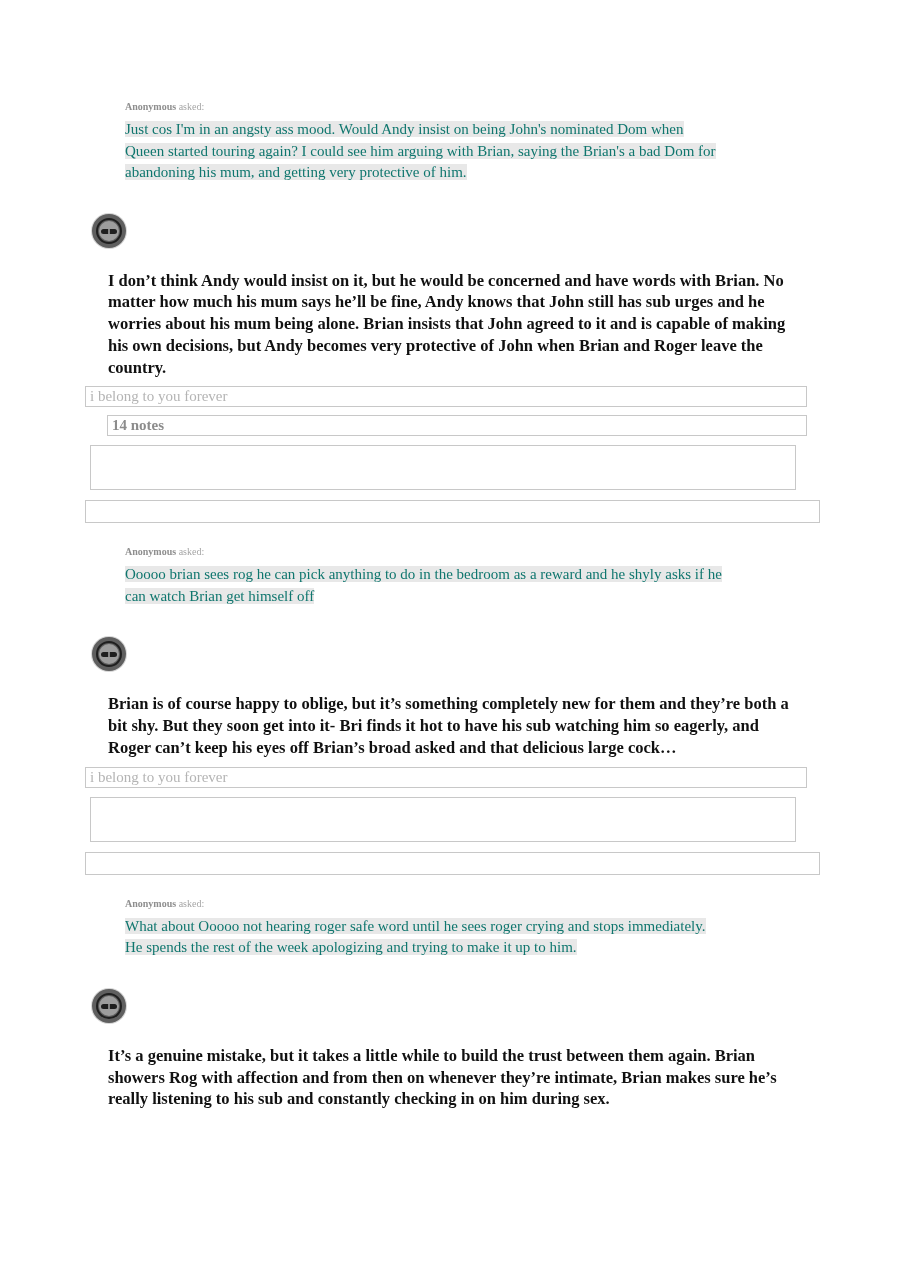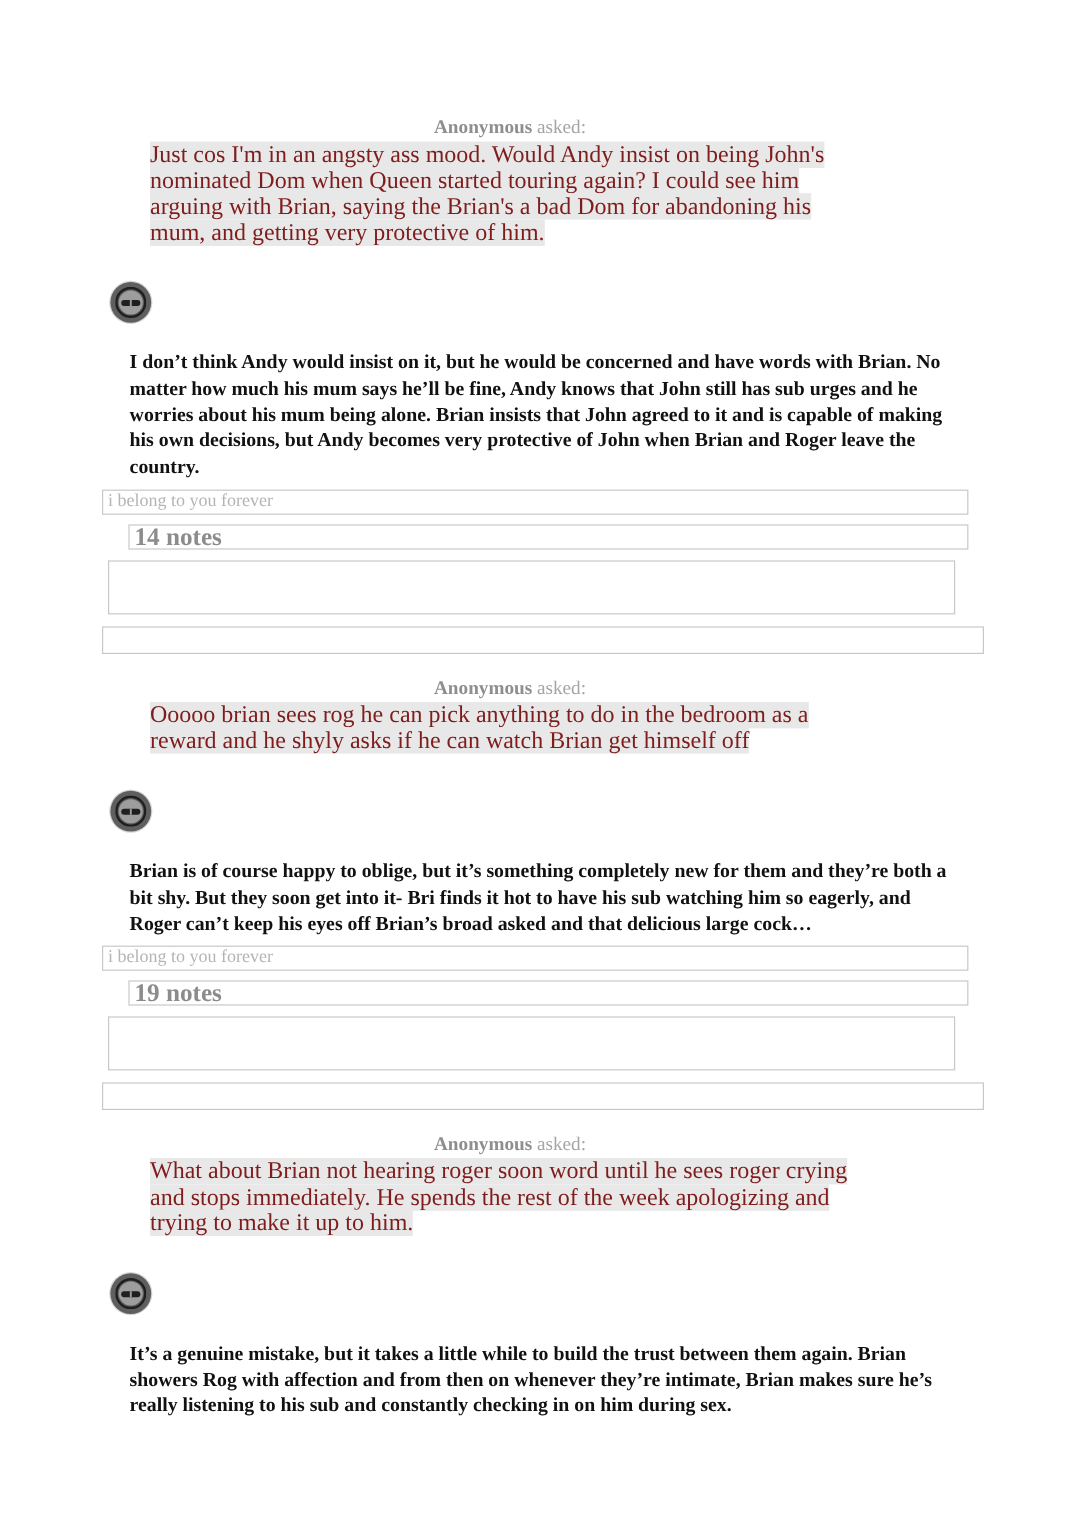--- a/index.html
+++ b/index.html
@@ -25,36 +25,35 @@
   
   .post {
     position: relative;
   }
 
   .ask-block {
     margin: 0 0 0 125px;
     width: 600px;
   }
   .ask-header {
-    font-size: 16px;
+    font-size: 10px;
     line-height: 22px;
     color: #9a9a9a;
-    text-align: center;
   }
   .ask-name {
     font-weight: bold;
     color: #8e8e8e;
   }
   .ask-verb {
     color: #a5a5a5;
   }
   .ask-body {
-    font-size: 20px;
+    font-size: 15px;
     line-height: 21.5px;
-    color: #7f1d1d;
+    color: #0f766e;
     margin-top: 1px;
   }
   .ask-body span.hl {
     background: #e8e8e8;
   }
 
   .avatar-row {
     margin: 30px 0 0 92px;
   }
   .avatar {
@@ -97,21 +96,21 @@
   .notes-bar {
     margin-top: 8px;
     margin-left: 107px;
     width: 700px;
     height: 21px;
     border: 1px solid #c8c8c8;
     box-sizing: border-box;
     display: flex;
     align-items: center;
     padding: 0 4px;
-    font-size: 21px;
+    font-size: 15px;
     font-weight: bold;
     color: #8c8c8c;
     background: #ffffff;
   }
   .empty-box {
     margin-top: 9px;
     margin-left: 90px;
     width: 706px;
     height: 45px;
     border: 1px solid #c8c8c8;
@@ -187,36 +186,33 @@
           <rect x="12.2" y="11" width="1.6" height="5" fill="#9d9d9d"></rect>
         </svg>
       </div>
     </div>
 
     <div class="answer">Brian is of course happy to oblige, but it’s something completely new for them and they’re both a bit shy. But they soon get into it- Bri finds it hot to have his sub watching him so eagerly, and Roger can’t keep his eyes off Brian’s broad asked and that delicious large cock…</div>
 
     <div class="tag-bar">
       <span>i belong to you forever</span>
     </div>
-    <div class="notes-bar">
-      <span>19 notes</span>
-    </div>
     <div class="empty-box"></div>
     <div class="wide-box"></div>
   </div>
 
   <div class="gap-after-post"></div>
 
   <div class="post">
     <div class="ask-block">
       <div class="ask-header">
         <span class="ask-name">Anonymous</span>
         <span class="ask-verb">asked:</span>
       </div>
-      <div class="ask-body"><span class="hl">What about Brian not hearing roger soon word until he sees roger crying and stops immediately. He spends the rest of the week apologizing and trying to make it up to him.</span></div>
+      <div class="ask-body"><span class="hl">What about Ooooo not hearing roger safe word until he sees roger crying and stops immediately. He spends the rest of the week apologizing and trying to make it up to him.</span></div>
     </div>
 
     <div class="avatar-row">
       <div class="avatar">
         <svg width="26" height="26" viewBox="0 0 26 26" aria-hidden="true">
           <circle cx="13" cy="13" r="12" fill="none" stroke="#1f1f1f" stroke-width="2"></circle>
           <circle cx="13" cy="13" r="10" fill="#9d9d9d"></circle>
           <rect x="5" y="11" width="16" height="5" rx="2.5" fill="#1f1f1f"></rect>
           <rect x="12.2" y="11" width="1.6" height="5" fill="#9d9d9d"></rect>
         </svg>

